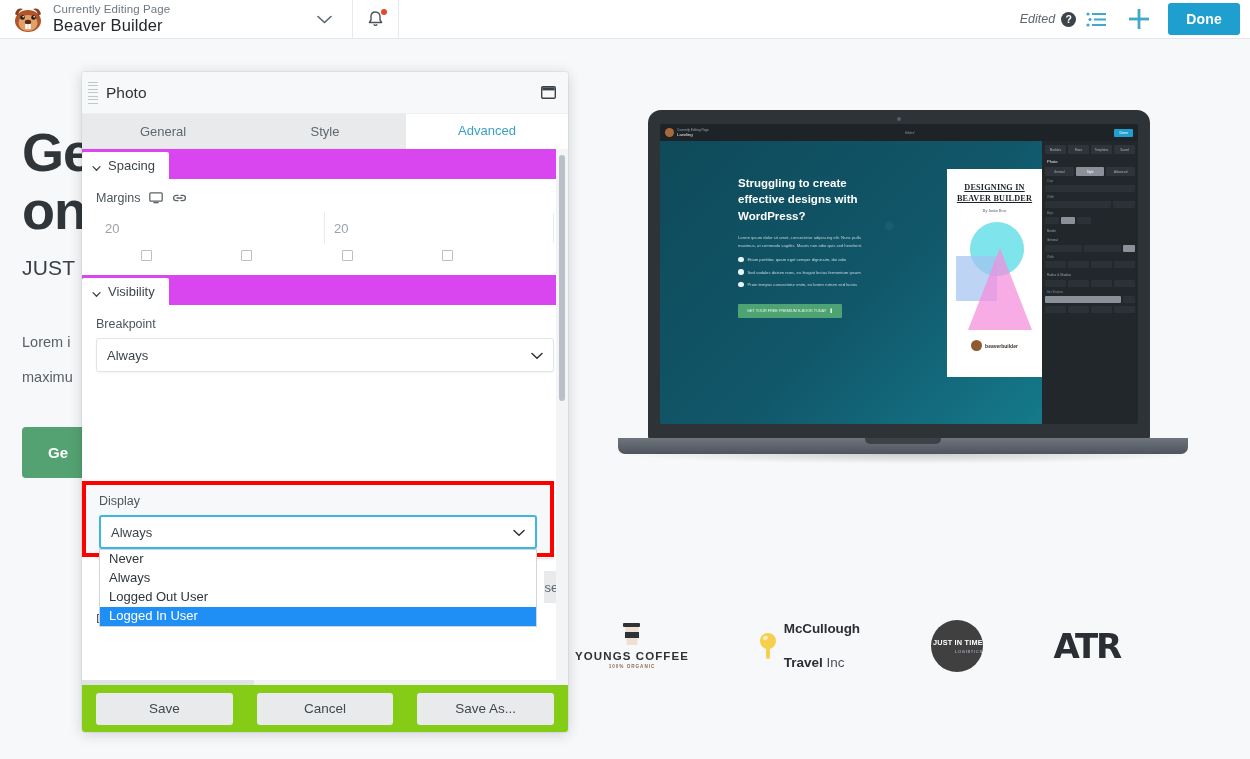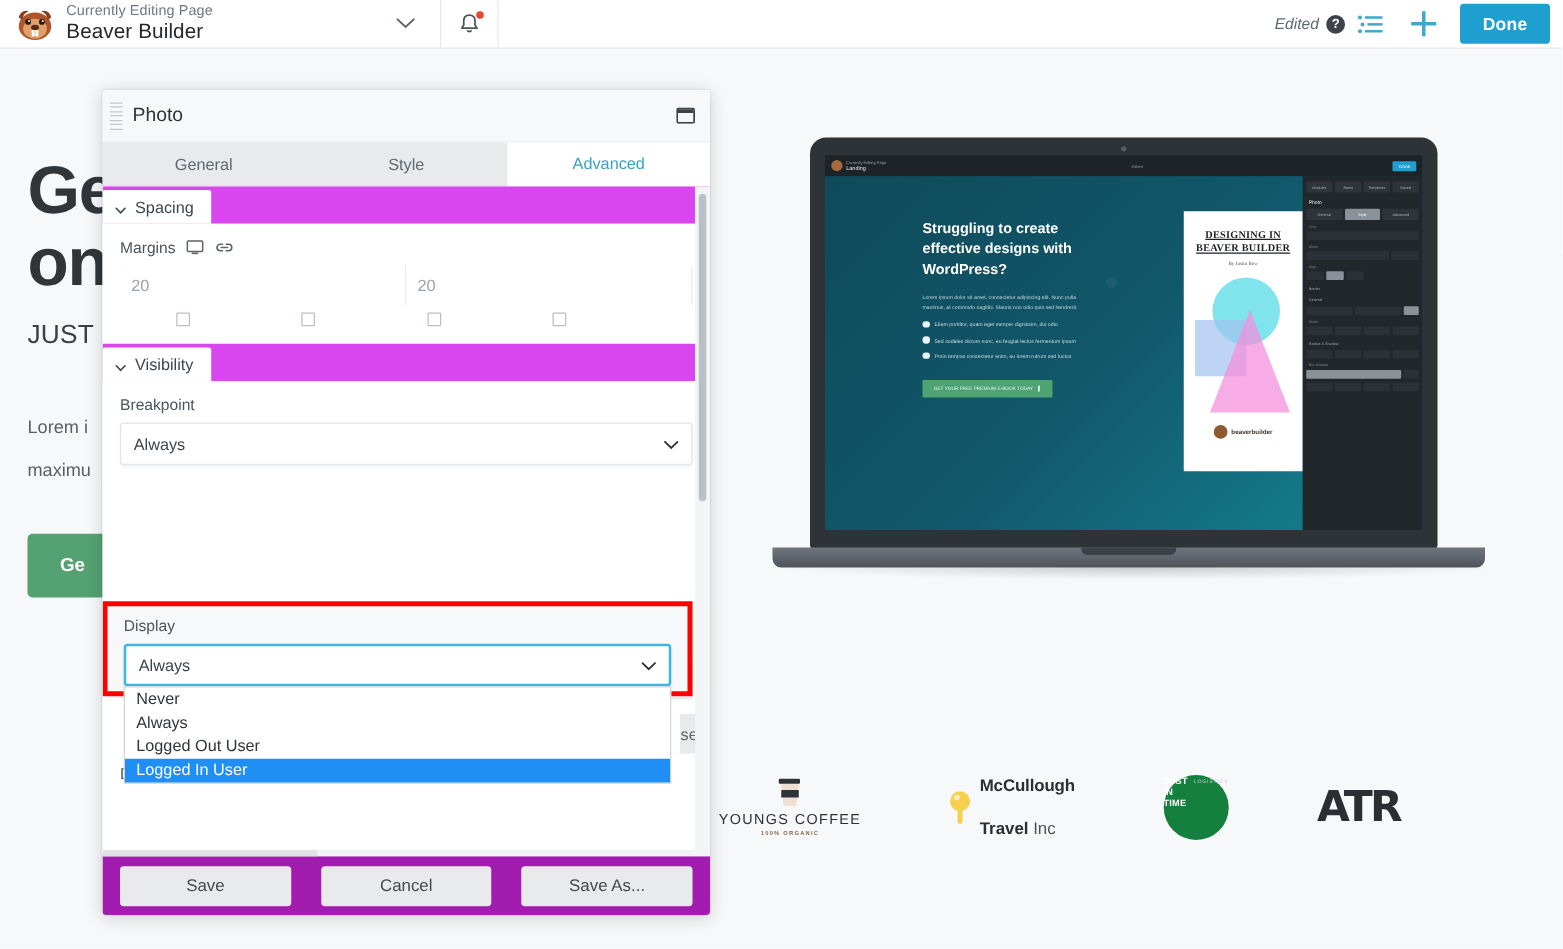--- a/index.html
+++ b/index.html
@@ -116,40 +116,40 @@
   .li-row { display:flex; gap:2px; margin-bottom:3px; }
   .li-fld { flex:1; background:#2b3137; height:7px; border-radius:1px; }
   .li-lbl { font-size:2.8px; color:#7e878f; margin: 3px 0 2px 2px; }
   .li-sec { font-size:3px; color:#99a2aa; margin:5px 0 3px 2px; }
   .li-light { background:#8b9199; }
 
   
   .logos { position: absolute; left: 575px; top: 568px; width: 545px; height: 78px;
            display: flex; align-items: center; justify-content: space-between; }
   .logo { display:flex; flex-direction:column; align-items:center; justify-content:center; }
-  .lg1-name { font-size: 11.5px; font-weight: normal; color: #2e3236; letter-spacing: 1.1px; margin-top: 5px; }
+  .lg1-name { font-size: 11.5px; font-weight: bold; color: #2e3236; letter-spacing: 1.1px; margin-top: 5px; }
   .lg1-sub { font-size: 4.6px; color: #8d6a52; letter-spacing: 1px; margin-top: 2px; font-weight: bold; }
   .cup { width: 17px; height: 22px; position: relative; }
   .cup-lid { position:absolute; top:0; left:0; width:17px; height:4px; background:#2f3337; border-radius:1px; }
   .cup-body { position:absolute; top:4px; left:1.5px; width:14px; height:18px;
               background:#f0dfd3; clip-path: polygon(0 0, 100% 0, 86% 100%, 14% 100%); }
   .cup-band { position:absolute; top:9px; left:1.2px; width:14.5px; height:6px; background:#2f3337; }
   .logo2 { flex-direction: row; gap: 8px; align-items:center; }
   .pin { width: 16px; height: 26px; position: relative; }
   .pin-head { position:absolute; top:0; left:0; width:16px; height:16px; border-radius:50%; background:#f7cf4e; }
   .pin-gl { position:absolute; top:3px; left:3.5px; width:5px; height:4px; border-radius:50%;
             background: rgba(255,255,255,.65); transform: rotate(-30deg); }
   .pin-stem { position:absolute; top:14px; left:6px; width:4px; height:12px; background:#f7cf4e; border-radius:0 0 2px 2px; }
   .lg2-txt { line-height: 1.18; }
   .lg2-l1 { font-size: 13.5px; font-weight: bold; color: #2b2f33; letter-spacing: -.1px; }
   .lg2-l2 { font-size: 13.5px; color: #2b2f33; margin-top: 18px; }
   .lg2-b { font-weight: bold; }
   .lg2-n { font-weight: normal; color: #4b5157; }
-  .jit { width: 52px; height: 52px; border-radius: 50%; background: #15803d;
-         display:flex; flex-direction:row; align-items:flex-start; justify-content:center; }
+  .jit { width: 52px; height: 52px; border-radius: 50%; background: #404040;
+         display:flex; flex-direction:column; align-items:flex-end; justify-content:center; }
   .jit-1 { font-size: 7.3px; font-weight: bold; color:#fff; letter-spacing:.2px; }
   .jit-2 { font-size: 4px; color:#c9cce4; letter-spacing: .7px; margin-top:2px; }
   .atr { font-size: 34px; font-weight: bold; color: #2b2f33; letter-spacing: -2.2px;
          font-family: "DejaVu Sans", sans-serif; }
 
   
   .panel { position: absolute; left: 82px; top: 72px; width: 486px; height: 660px;
            background: #fff; border-radius: 3px; z-index: 40;
            box-shadow: 0 2px 14px rgba(20,30,45,.18), 0 0 0 1px rgba(22,30,40,.05);
            display:flex; flex-direction: column; overflow: hidden; }
@@ -219,21 +219,21 @@
   .time-row { display:flex; gap: 12px; margin-top: 12px; }
   .time-grp { flex:1; }
   .time-in { display:flex; background:#e8eaec; border-radius:3px; overflow:hidden; height:32px; }
   .time-in input { flex: 0 0 108px; border:none; background:#fff; font-size:13px;
                    color:#3c454b; padding: 0 9px; outline:none;
                    font-family:"Liberation Sans", sans-serif; }
   .time-unit { flex:1; display:flex; align-items:center; justify-content:center;
                font-size: 13px; color:#5c656c; }
   .time-lbl { font-size: 12.5px; color:#4b555c; margin-top: 9px; }
 
-  .p-foot { flex: 0 0 48px; background:#a21caf; border-top: 1px solid #edeff1;
+  .p-foot { flex: 0 0 48px; background:#84cc16; border-top: 1px solid #edeff1;
             display:flex; align-items:center; gap: 24px; padding: 0 14px; position:relative; }
   .fbtn { flex:1; height: 32px; background:#e8eaec; border:none; border-radius: 3px;
           font-size: 13.5px; color: #41484e; cursor:pointer;
           font-family:"Liberation Sans", sans-serif; }
   .hscroll { position:absolute; left: 0px; top: -5px; width: 486px; height: 5px; background:#f1f3f4; }
   .hscroll i { display:block; width: 172px; height: 5px; background:#dfe3e6; }
 
   .vscroll { position:absolute; right: 3px; top: 6px; width: 6px; height: 246px;
              background:#b9c0c8; border-radius: 3px; z-index: 16; }
   .scrolltrack { position:absolute; right:0; top:0; width: 12px; height: 100%;

